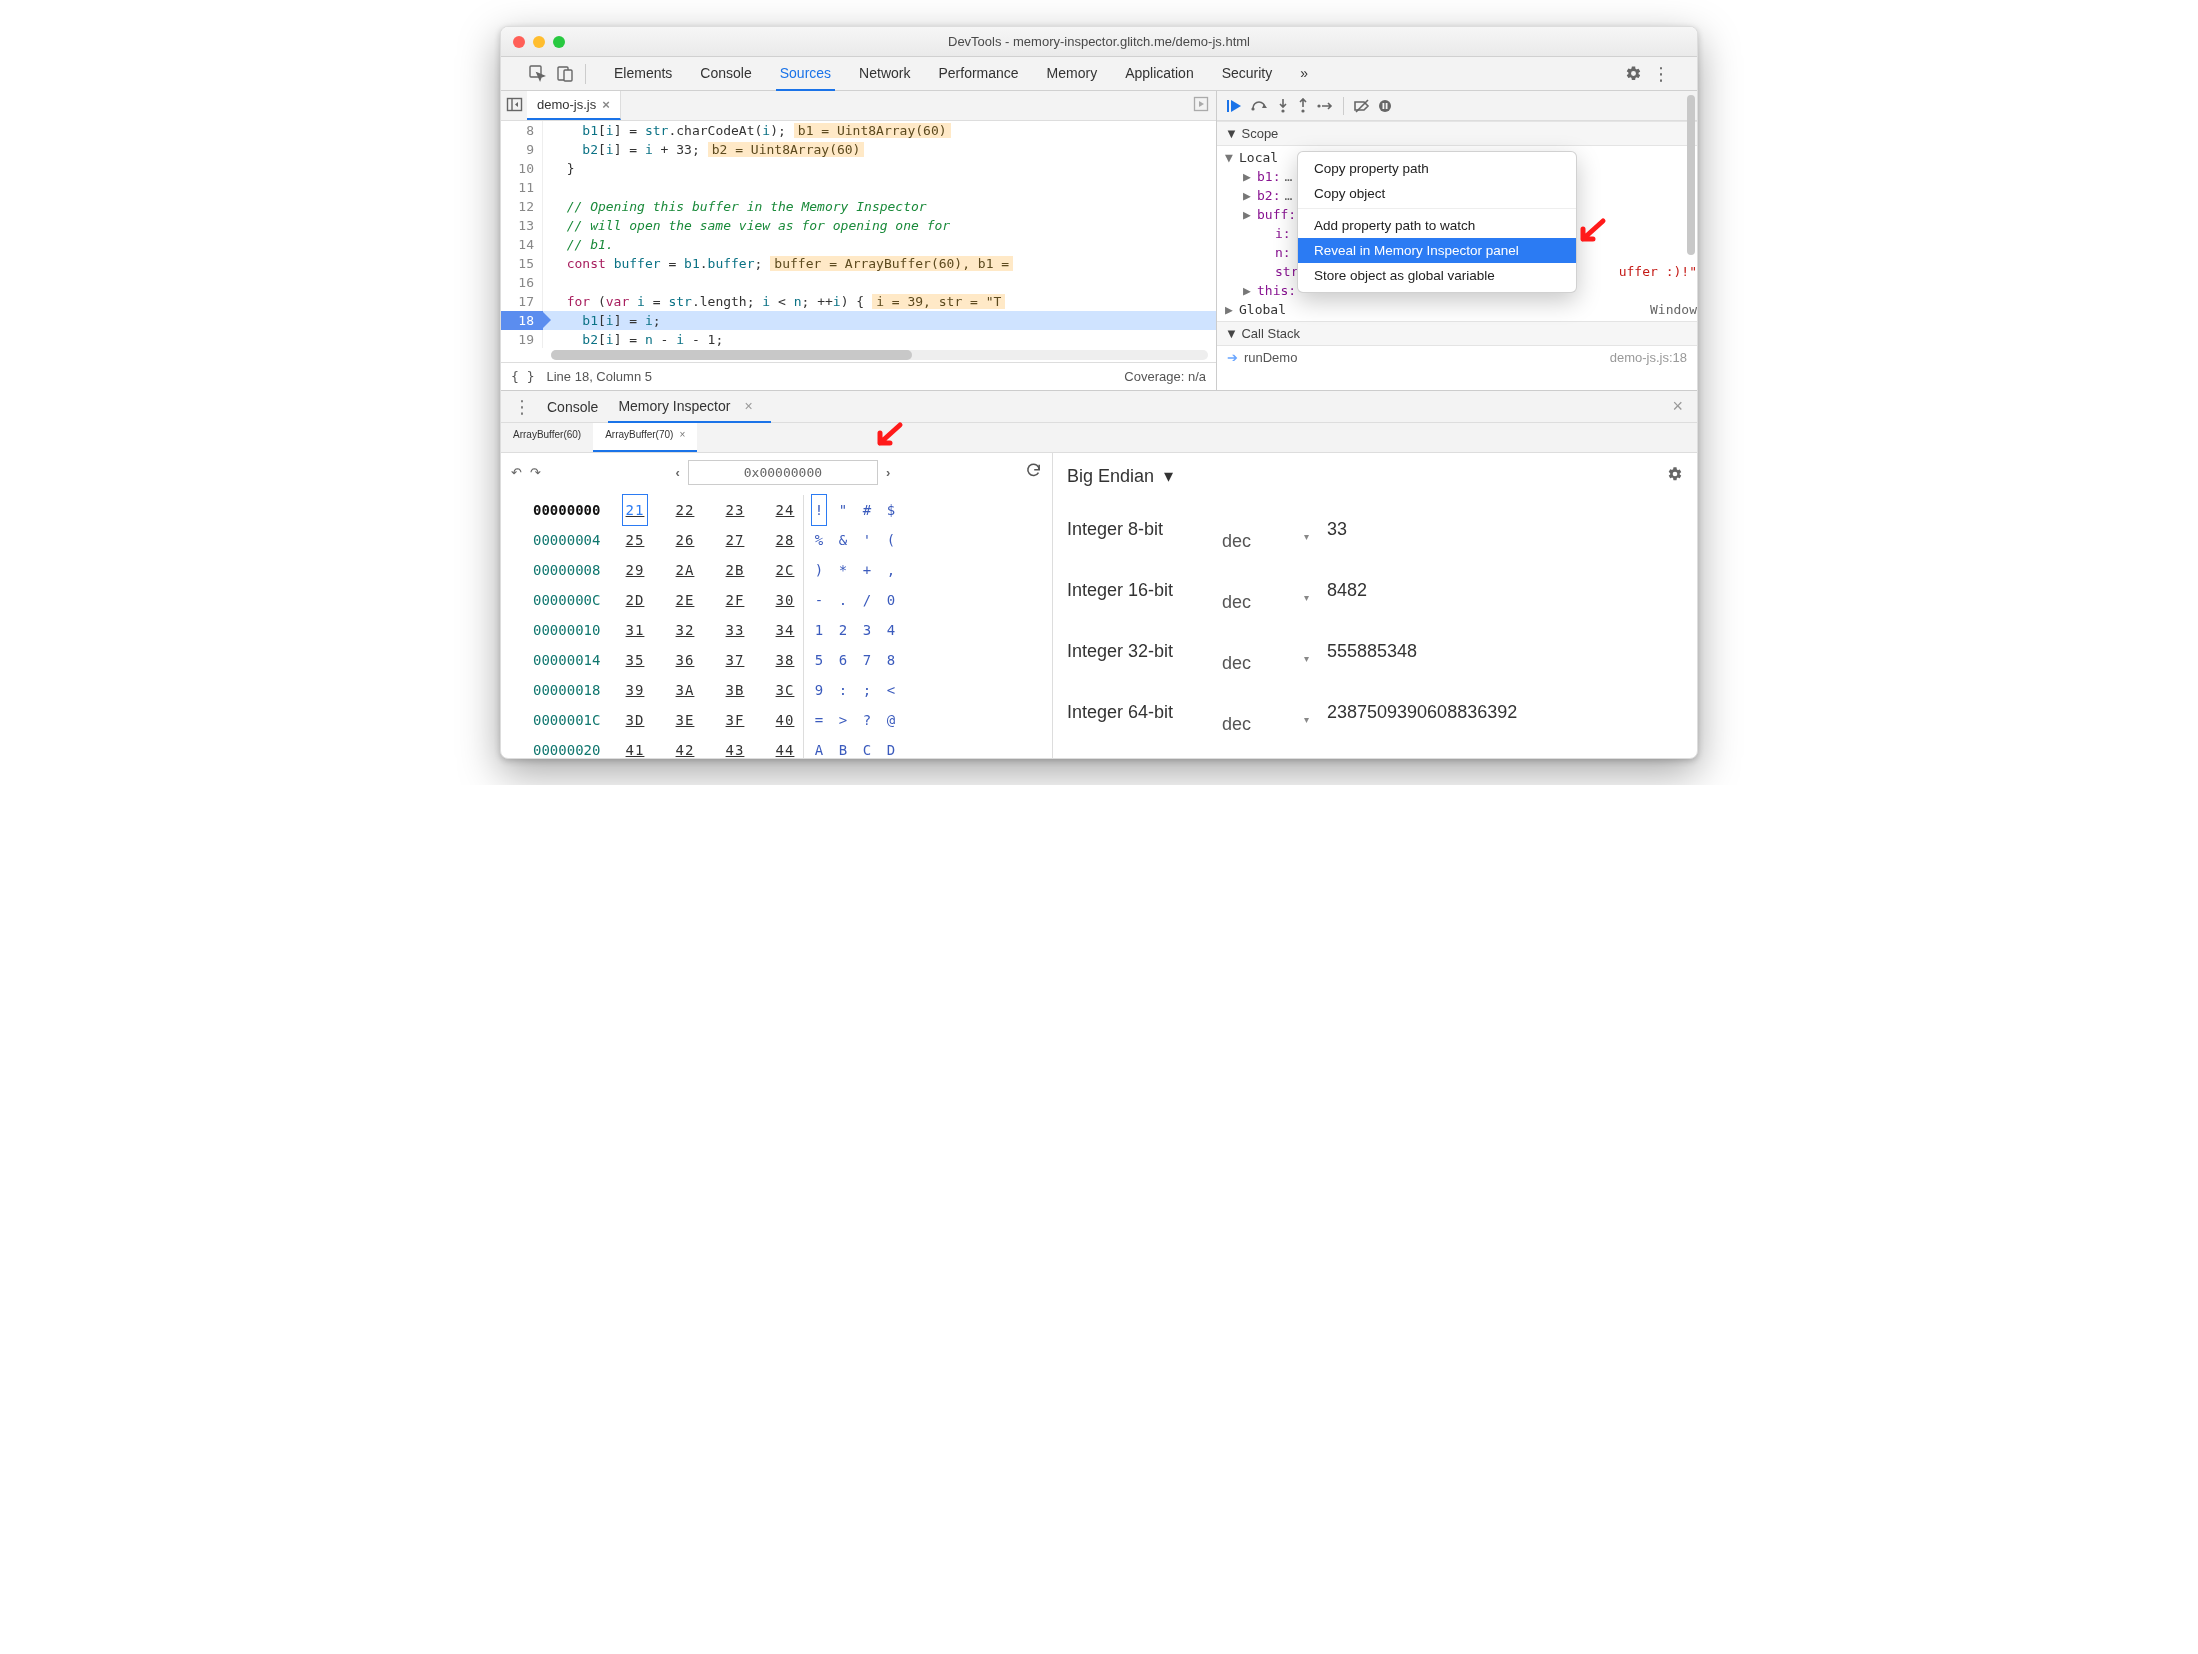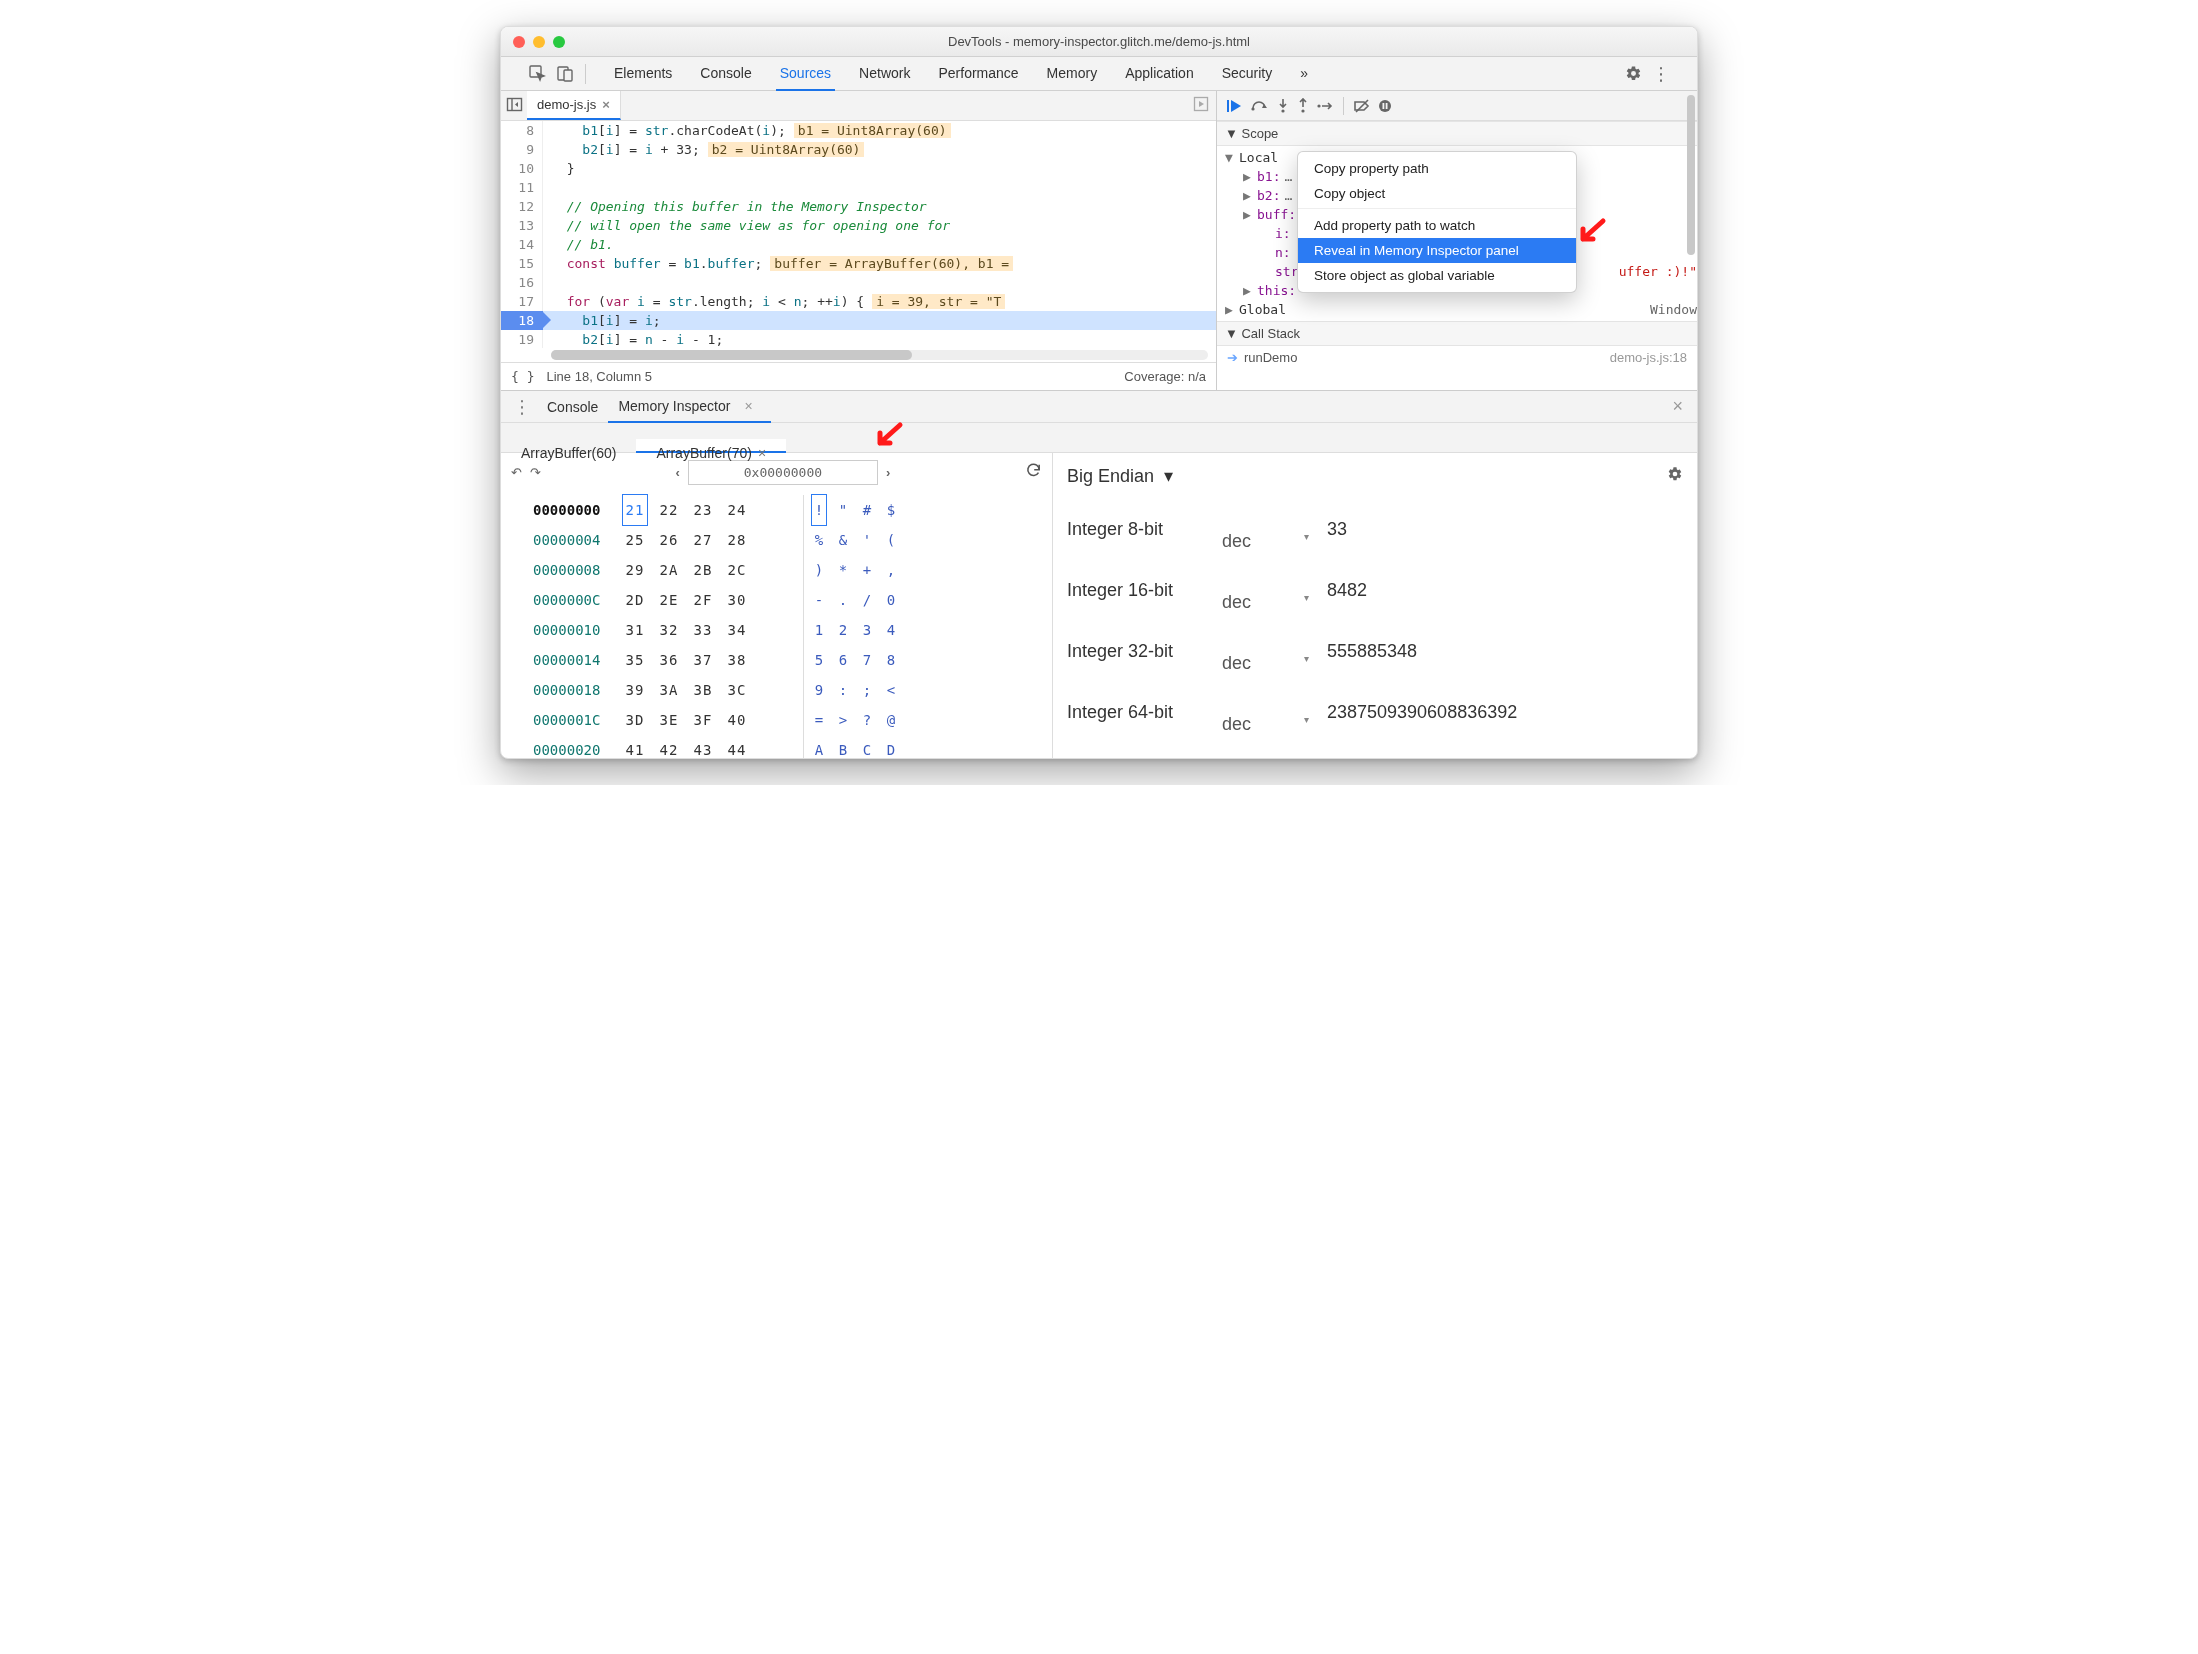--- a/index.html
+++ b/index.html
@@ -65,34 +65,34 @@
 .scrollthumb{position:absolute;right:2px;top:4px;width:8px;height:160px;background:#c8c8c8;border-radius:4px;}
 
 .drawer { display: flex; flex-direction: column; }
 .drawer-tabs { display: flex; align-items: center; height: 32px; border-bottom: 1px solid #ddd; background: #f3f3f3; padding: 0 6px; }
 .drawer-tabs .vdots { color: #777; font-size: 18px; padding: 0 6px; }
 .drawer-tabs .dtab { padding: 7px 10px; font-size: 14px; color: #333; display: flex; align-items: center; gap: 6px; }
 .drawer-tabs .dtab.active { border-bottom: 2px solid #1a73e8; }
 .drawer-tabs .spacer{flex:1;}
 .drawer-tabs .x { color: #999; font-size: 18px; padding: 0 8px; }
 .sub-tabs { display: flex; height: 30px; border-bottom: 1px solid #ddd; align-items: stretch; position: relative; background:#f3f3f3;}
-.sub-tabs .stab { padding: 6px 20px; font-size: 14px; color: #333; background:#f3f3f3;margin-top:16px;}
+.sub-tabs .stab { padding: 6px 12px; font-size: 10px; color: #333; background:#f3f3f3;}
 .sub-tabs .stab.active { background: #fff; border-bottom: 2px solid #1a73e8; }
 .sub-tabs .stab .x{margin-left:6px;color:#777;}
 .sub-tabs .redarrow{top:0px;left:375px;}
 .mem-row { display: flex; height: 305px; }
 .mem-left { width: 552px; border-right: 1px solid #ddd; display: flex; flex-direction: column; }
 .mem-nav { display: flex; align-items: center; height: 40px; gap: 8px; padding: 0 10px; color:#666;}
 .mem-nav .addr { flex: 0 0 190px; text-align: center; font-family: Menlo, monospace; border: 1px solid #ccc; padding: 4px 6px; }
 .mem-nav .spacer{flex:1;}
 .hex { font-family: Menlo, monospace; font-size: 14px; line-height: 30px; padding: 4px 0 4px 8px; overflow: auto; }
 .hex .hr { display: flex; margin-left: 24px; }
 .hex .adr { width: 90px; color: #0f766e; }
 .hex .adr.bold{color:#111;font-weight:600;}
-.hex .bytes { width: 172px; letter-spacing: 1px; display:flex; gap:10px;}
+.hex .bytes { width: 172px; letter-spacing: 1px; display:flex; gap:26px;text-decoration:underline;}
 .hex .bytes span{display:inline-block;min-width:24px;text-align:center;}
 .hex .bytes .sel { outline: 1.5px solid #2b7bf3; color:#2b7bf3; }
 .hex .sep{width:1px;background:#ddd;margin:0 8px;}
 .hex .ascii { color: #3b5bbd; display:flex; gap:10px;}
 .hex .ascii span{display:inline-block;min-width:14px;text-align:center;}
 .hex .ascii .sel{outline:1.5px solid #2b7bf3;}
 .mem-right { flex: 1; padding: 8px 14px; font-size: 18px; color:#333;}
 .mem-right .tophdr{display:flex;align-items:center;padding:4px 0 12px;}
 .mem-right .gear{margin-left:auto;color:#666;}
 .val-row{display:flex;align-items:center;padding:8px 0;}

